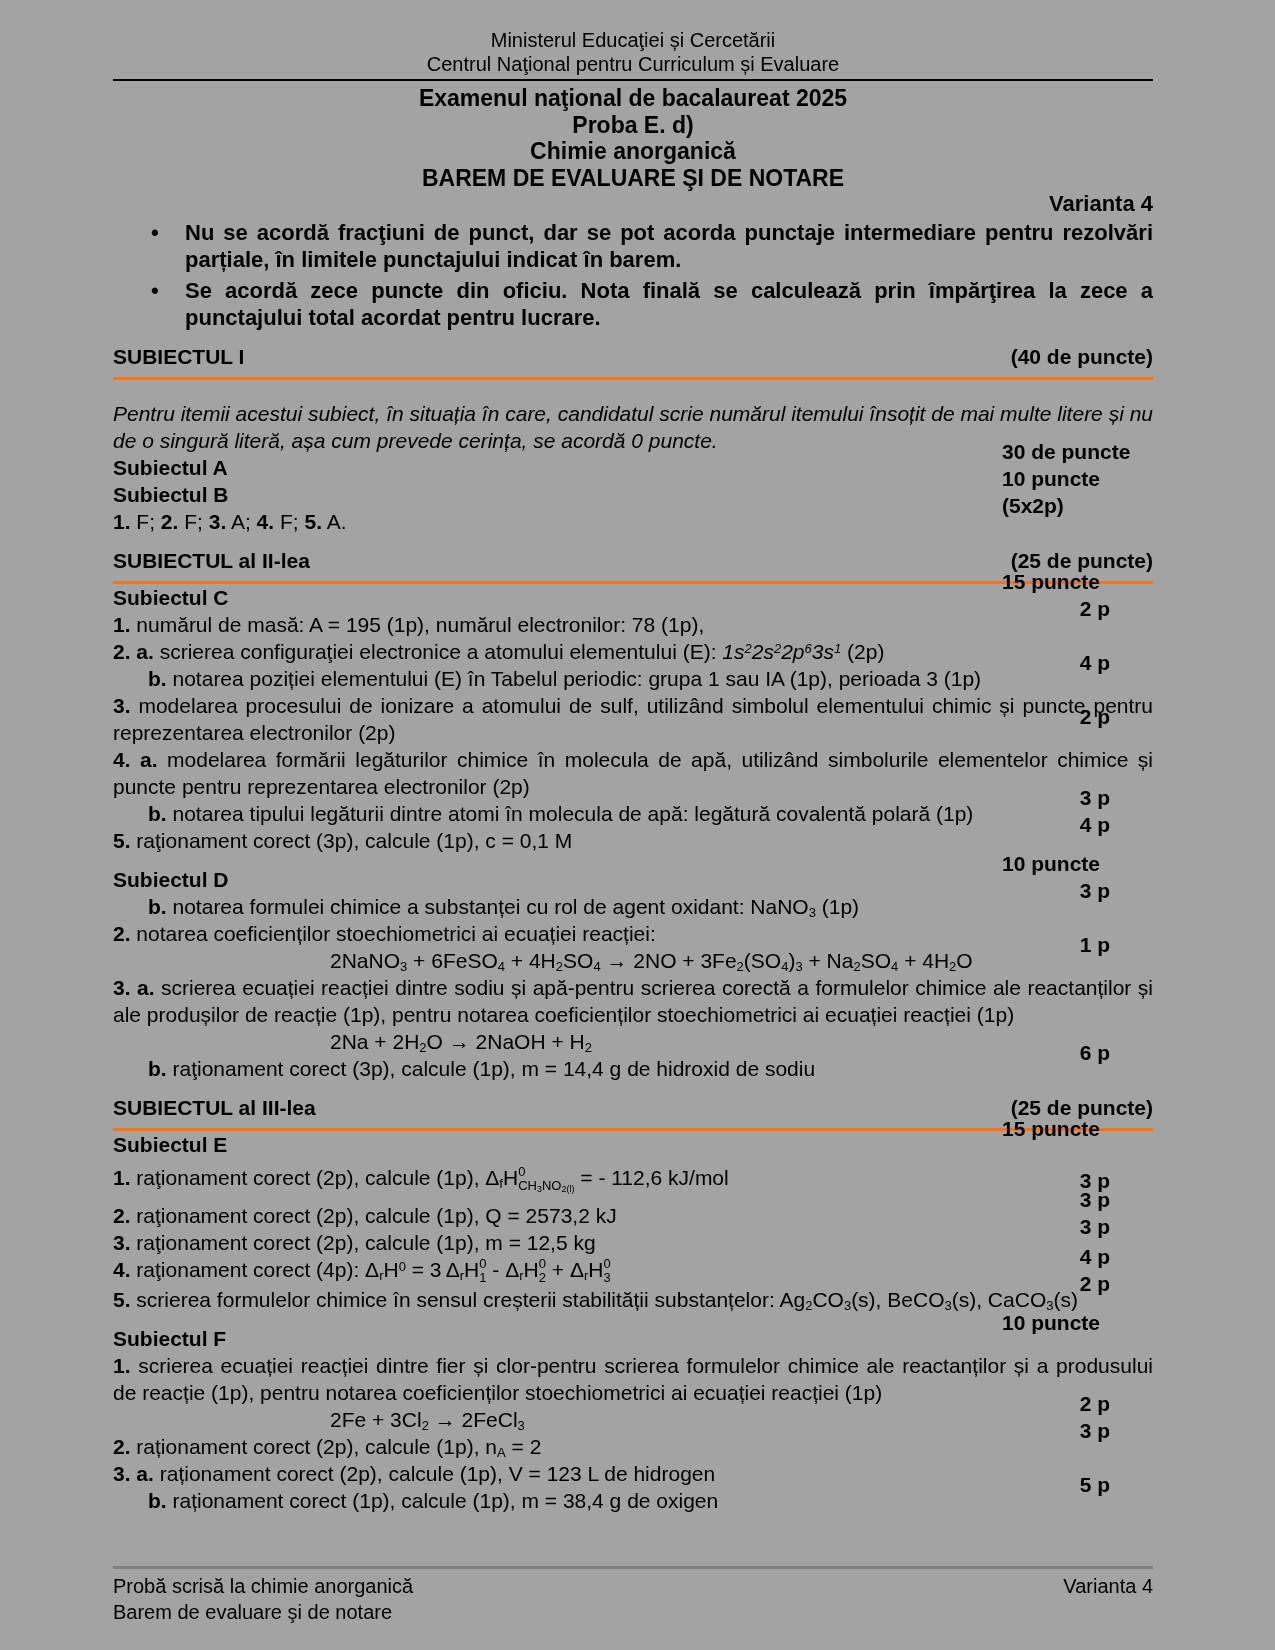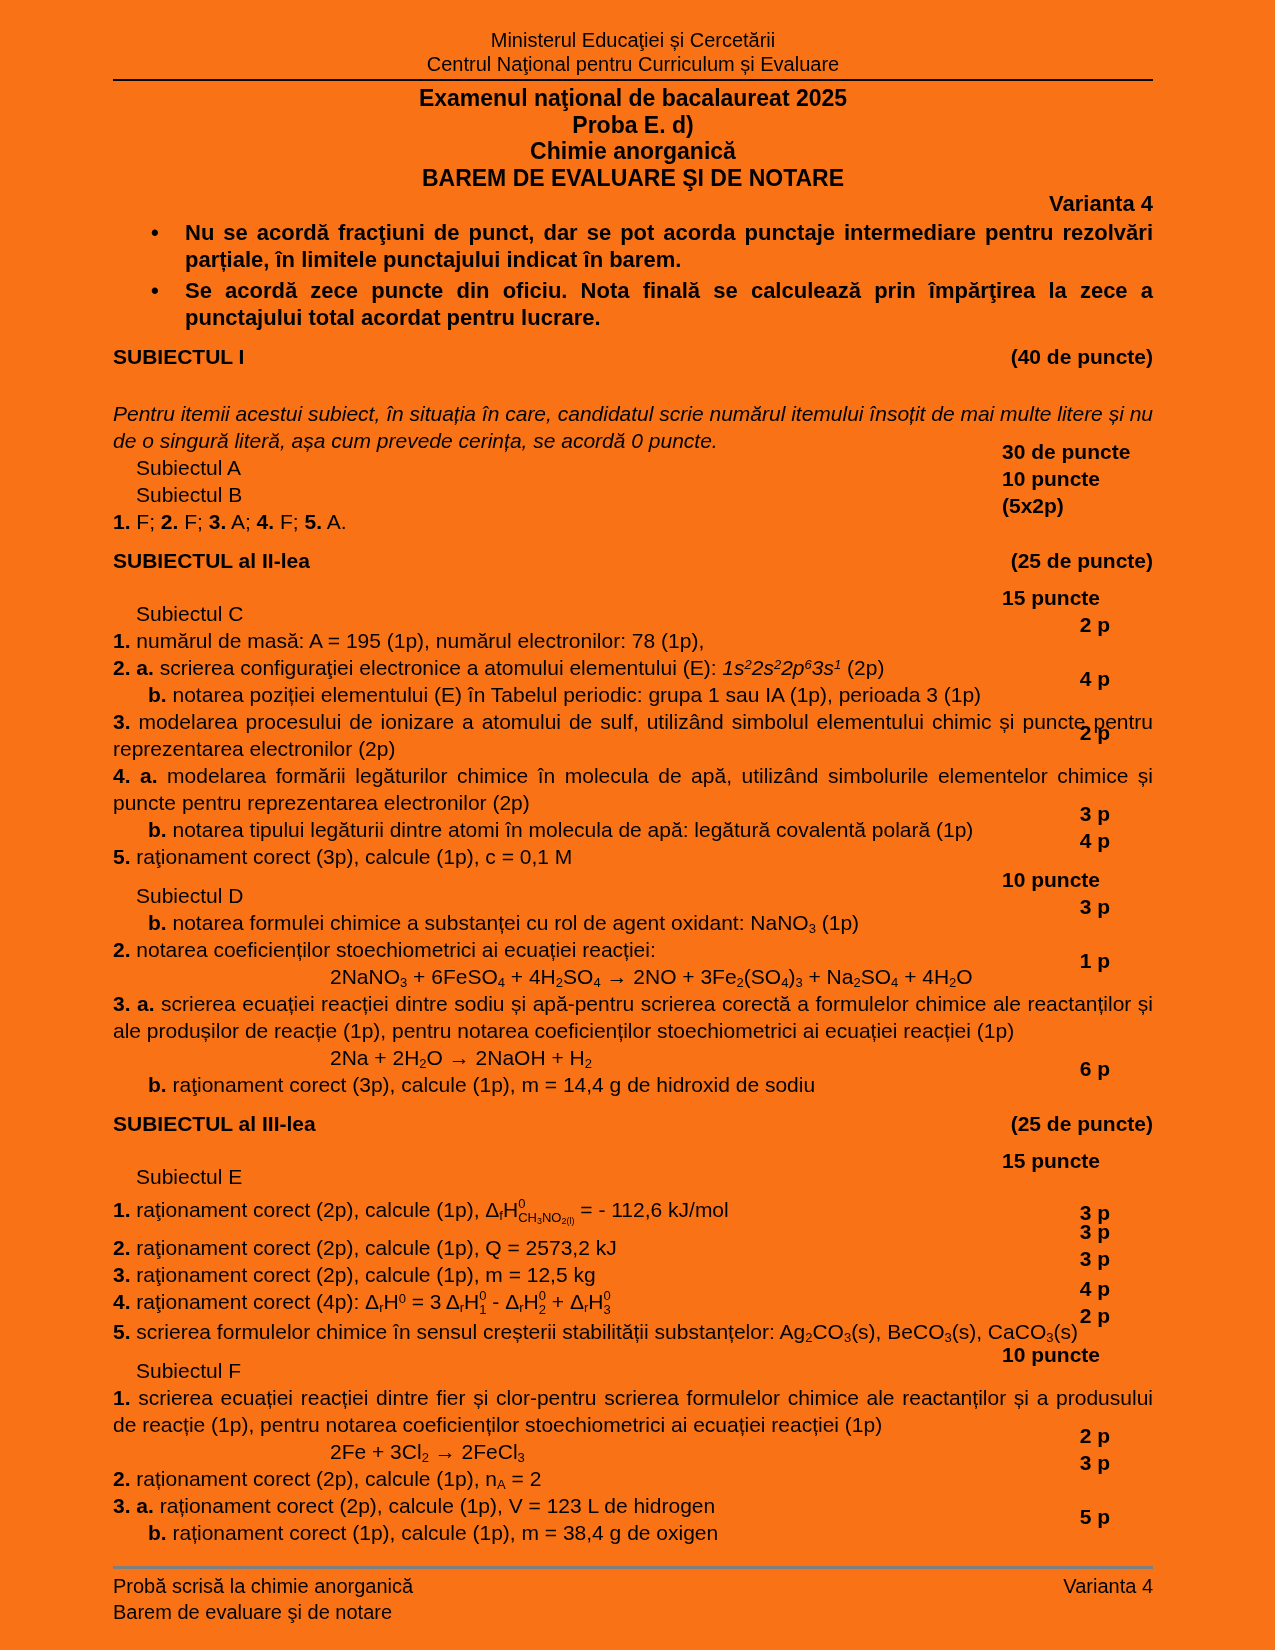--- a/index.html
+++ b/index.html
@@ -1,34 +1,34 @@
 <!DOCTYPE html>
 <html><head>
 <meta charset="utf-8">
 <style>
   html,body{margin:0;padding:0;background:#e8e8e8;}
   .page{
-    width:1275px;height:1650px;background:#f97316;color:#000;
+    width:1275px;height:1650px;background:#a3a3a3;color:#000;
     font-family:"Liberation Sans","DejaVu Sans",sans-serif;
     font-size:21px;position:relative;box-sizing:border-box;
     padding:28px 122px 0 113px;overflow:hidden;margin:0 auto;
   }
   .center{text-align:center;}
   .org{font-size:20px;line-height:24px;}
   .rule{border-bottom:2px solid #000;margin-top:3px;}
   .titles{font-weight:bold;font-size:23px;line-height:26.5px;margin-top:4px;}
   .variant{text-align:right;font-weight:bold;font-size:22px;line-height:26px;}
   .bullets{margin-top:2px;}
   .bullet{position:relative;padding-left:72px;font-weight:bold;font-size:22px;line-height:27px;text-align:justify;margin-bottom:4px;}
   .bullet::before{content:"\2022";position:absolute;left:38px;top:0;}
-  .sec-head{display:flex;justify-content:space-between;font-weight:bold;border-bottom:8px solid #f97316;line-height:27px;margin-top:12px;padding-bottom:18px;}
-  .note{font-style:italic;line-height:27px;text-align:justify;margin-top:4px;}
+  .sec-head{display:flex;justify-content:space-between;font-weight:bold;border-bottom:3px solid #f97316;line-height:27px;margin-top:12px;padding-bottom:7px;}
+  .note{font-style:italic;line-height:27px;text-align:justify;margin-top:20px;}
   .row{position:relative;line-height:27px;}
   .row .txt{width:100%;}
-  .bold{font-weight:normal;margin-left:23px;}
+  .bold{font-weight:bold;}
   .just{text-align:justify;}
   .ind{padding-left:35px;}
   .eq{padding-left:217px;}
   .pts{position:absolute;bottom:16px;font-weight:bold;white-space:nowrap;}
   .p-right{right:43px;}
   .p-tab{left:889px;}
   .gap{height:12px;}
   sub,sup{font-size:0.62em;line-height:0;}
   sup{vertical-align:0.5em;}
   sub{vertical-align:-0.22em;}

